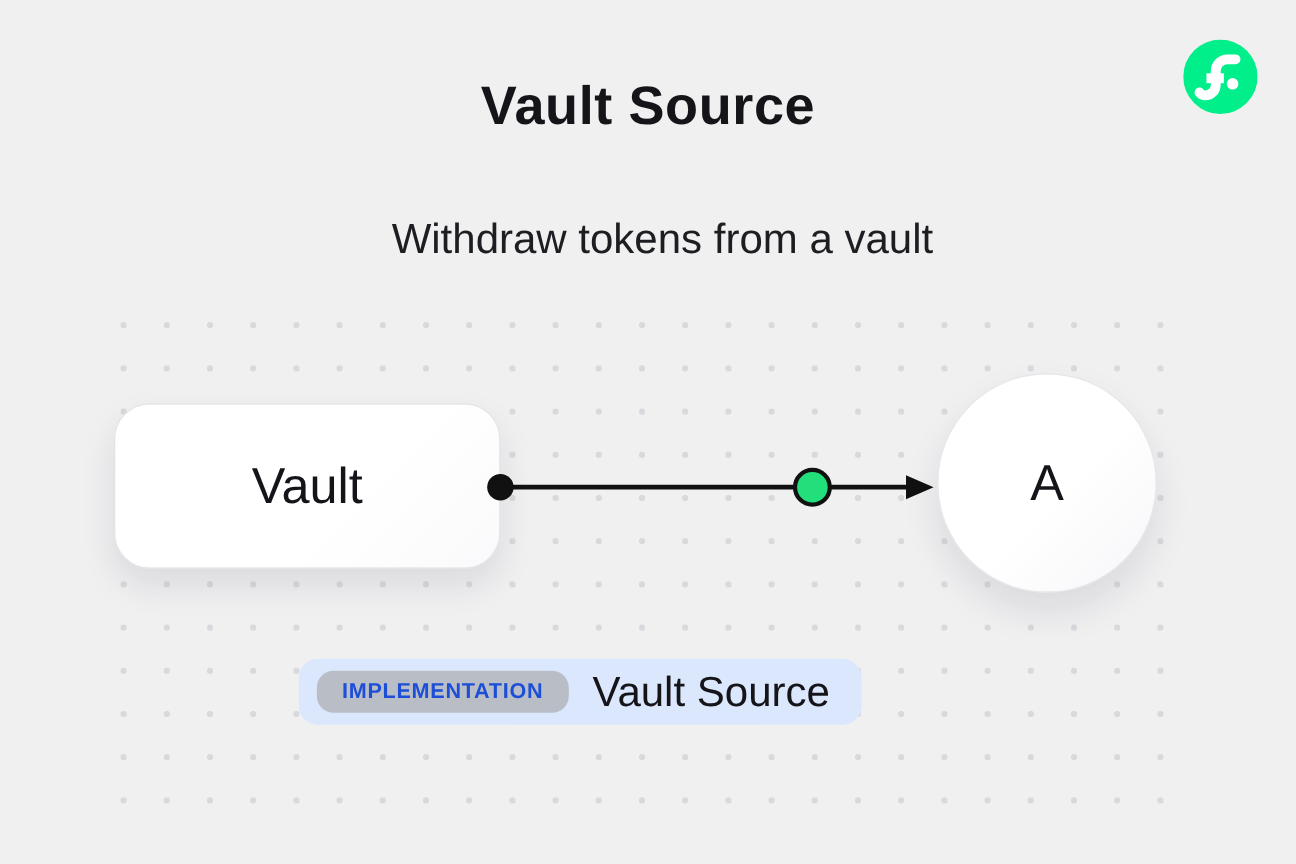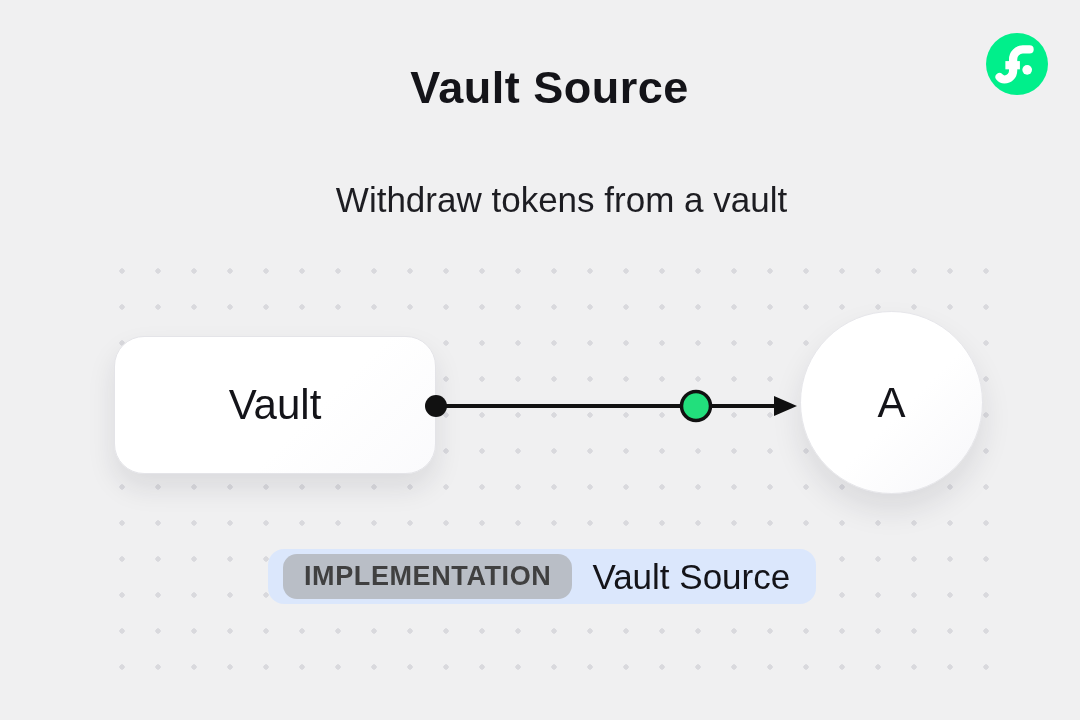--- a/index.html
+++ b/index.html
@@ -4,21 +4,21 @@
 <style>
   * { margin: 0; padding: 0; box-sizing: border-box; }
   html, body { width: 1080px; height: 720px; }
   body {
     font-family: "Liberation Sans", sans-serif;
     background: #f0f0f1;
     position: relative;
     overflow: hidden;
     color: #16161a;
   }
-  .stage { position: absolute; inset: 0; margin-left: 19px; }
+  .stage { position: absolute; inset: 0; }
 
   .dots {
     position: absolute;
     left: 85px; top: 253px;
     width: 912px; height: 440px;
     background-image: radial-gradient(circle, #d9d9dd 2.5px, transparent 2.7px);
     background-size: 36px 36px;
   }
 
   .logo {
@@ -87,24 +87,24 @@
     left: 249px; top: 549px;
     height: 55px;
     background: #dbe7fc;
     border-radius: 16px;
     display: flex; align-items: center;
     padding: 0 26px 0 15px;
     gap: 20px;
   }
   .tag {
     background: #b9bec6;
-    color: #404040;
+    color: #1d4ed8;
     border-radius: 14px;
     padding: 7px 21px;
-    font-size: 27px;
+    font-size: 18px;
     font-weight: 700;
     letter-spacing: 0.6px;
     white-space: nowrap;
   }
   .badge-label {
     font-size: 35px;
     font-weight: 400;
     color: #141419;
     white-space: nowrap;
   }

